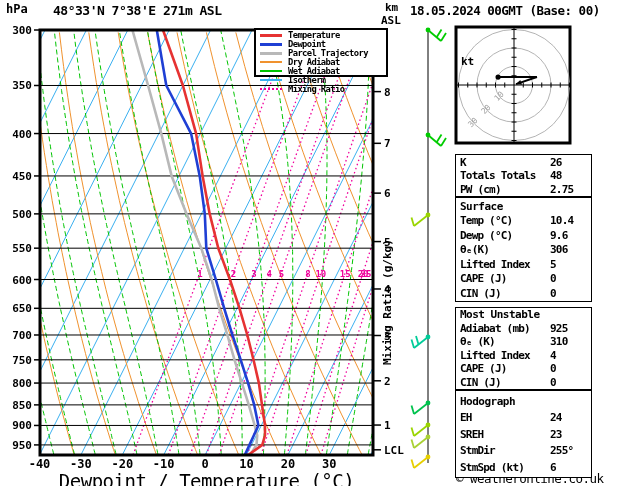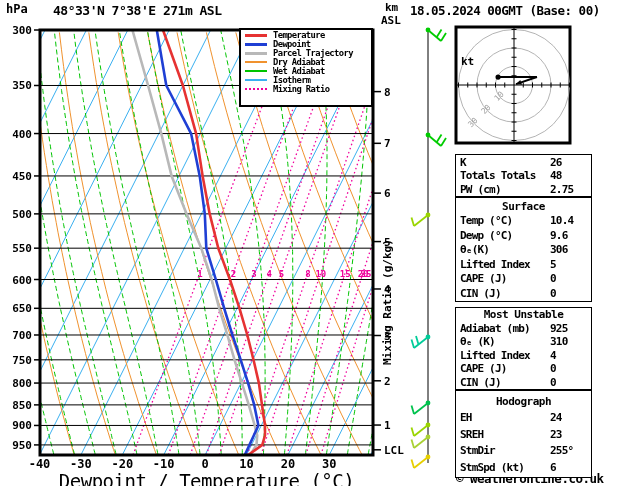--- a/index.html
+++ b/index.html
@@ -14,37 +14,37 @@
   .unit { font-size:12px; font-weight:bold;text-align:center; }
   .small-unit { font-size:11px; font-weight:bold; }
   .xlabel { font-size:19px; font-weight:normal; letter-spacing:-0.5px; }
   .vert-label {
     font-size:11px; font-weight:bold;
     writing-mode:vertical-rl; transform:rotate(180deg);
     height:160px; text-align:center;
   }
   
   #legend {
-    position:absolute; left:239px; top:28px; width:134px; height:79px;
+    position:absolute; left:254px; top:28px; width:134px; height:49px;
     background:#fff; border:2px solid #000; z-index:5; padding:1px 16px 0 3px;
   }
   .leg-row { position:relative; height:9px; }
   .leg-line { position:absolute; left:1px; top:3px; width:22px; height:0; }
   .leg-text { position:absolute; left:29px; top:-1px; font-size:8.8px; font-weight:bold; letter-spacing:-0.6px; }
   
   .panel {
     position:absolute; left:455px; width:137px; background:#fff;
     border:1.5px solid #000; z-index:5;
     display:flex; flex-direction:column; justify-content:space-evenly;
     padding:0 0 0 4px;
   }
   .prow { position:relative; font-size:11px; font-weight:bold; letter-spacing:-0.8px; }
   .pvalue { position:absolute; left:90px; }
-  .ptitle { font-size:11px; font-weight:bold; text-align:center; letter-spacing:-0.5px; padding-right:4px; }
-  #footer { font-size:12.5px; font-weight:bold; letter-spacing:-0.5px; }
+  .ptitle { font-size:11px; font-weight:bold; text-align:left; letter-spacing:-0.5px; padding-right:4px; }
+  #footer { font-size:12.5px; font-weight:normal; letter-spacing:-0.5px; }
   .kt-label { font-size:11px; font-weight:bold; z-index:6;margin-top:25px; }
 </style>
 </head>
 <body>
 
 <svg id="plot-svg" width="629" height="486">
     <defs>
       <clipPath id="plotclip">
         <rect x="40" y="30" width="333" height="425"></rect>
       </clipPath>

